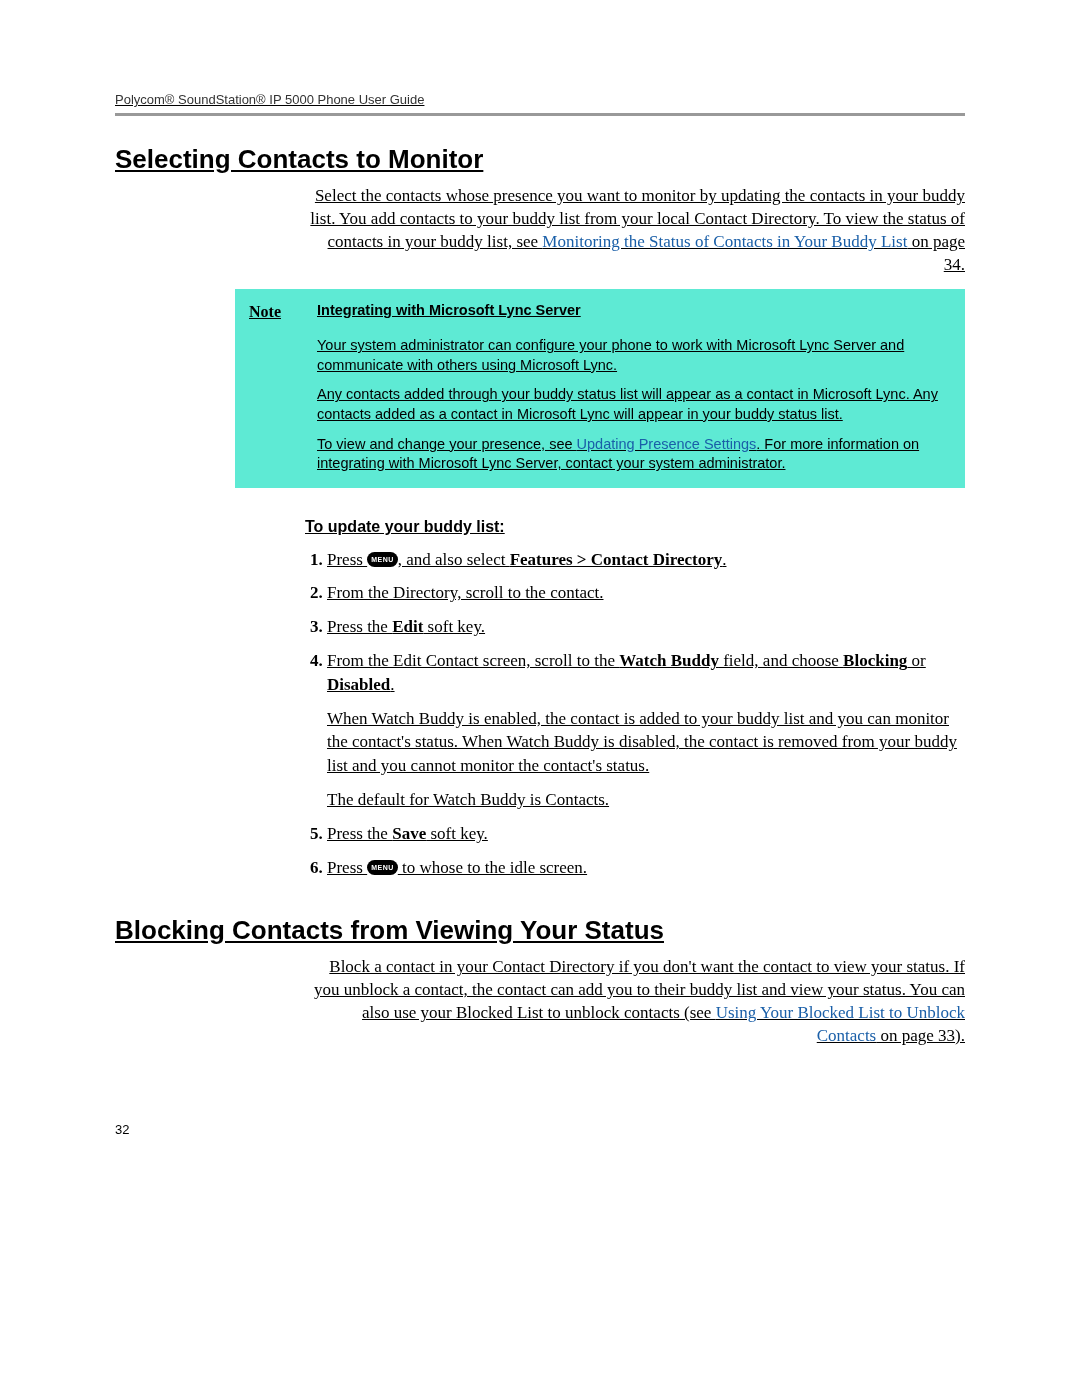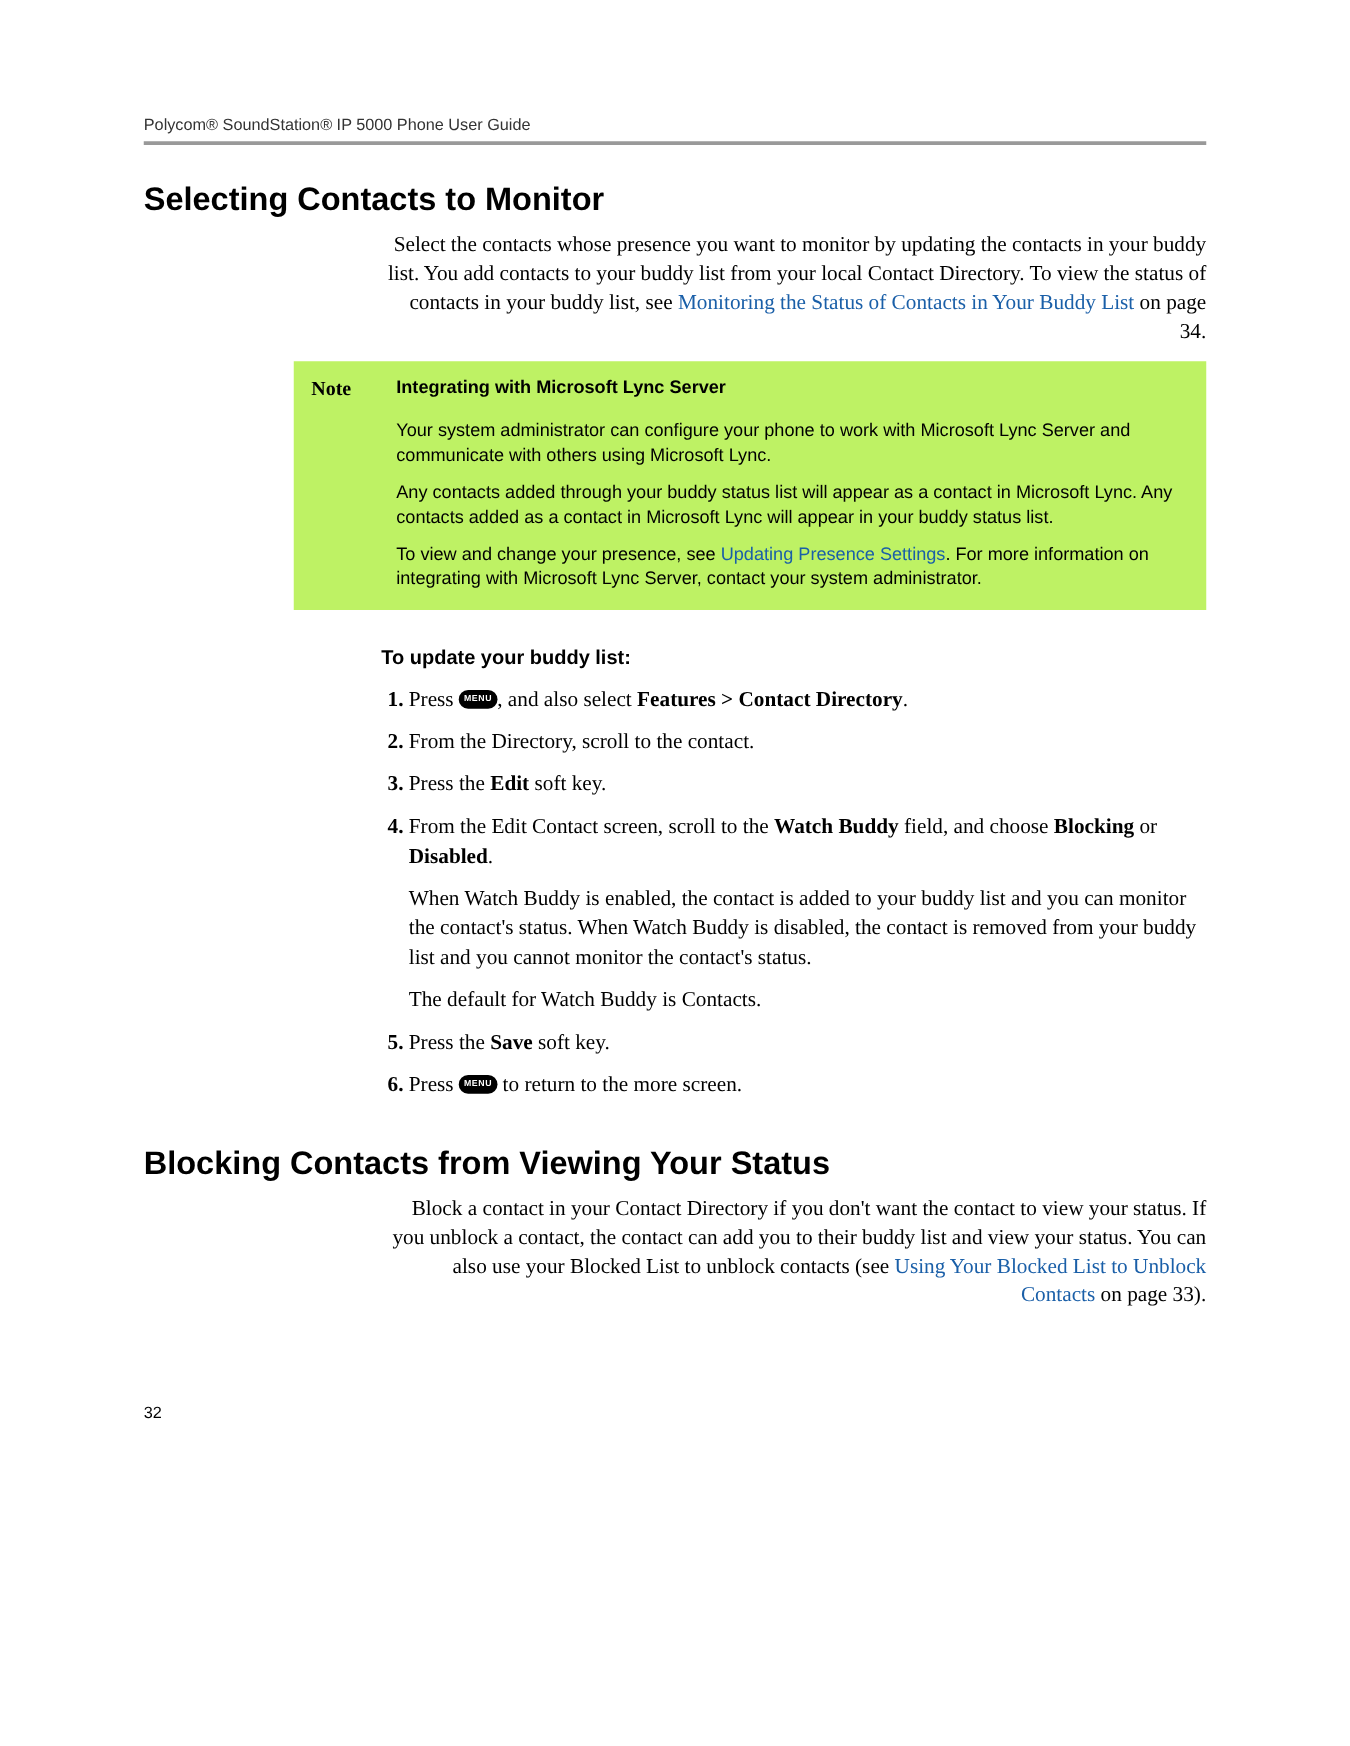--- a/index.html
+++ b/index.html
@@ -7,20 +7,21 @@
     background: #fff;
     font-family: Georgia, "Times New Roman", serif;
     color: #000;
   }
   .page {
     width: 1080px;
     height: 1397px;
     position: relative;
     box-sizing: border-box;
     padding: 92px 115px 4px 115px;
+    text-decoration: underline;
   }
   .running-header {
     font-family: Arial, Helvetica, sans-serif;
     font-size: 13px;
     color: #333;
     margin-bottom: 6px;
   }
   .rule {
     border: none;
     border-top: 3px solid #999;
@@ -36,21 +37,21 @@
     margin-left: 190px;
   }
   .body-p {
     font-size: 17px;
     line-height: 1.35;
     margin: 0 0 12px 0;
     text-align: right;
   }
   .link { color: #1a5fa8; }
   .note-box {
-    background: #bef264;
+    background: #5eead4;
     margin-left: 120px;
     padding: 12px 14px 14px 14px;
     font-family: Arial, Helvetica, sans-serif;
     font-size: 14.5px;
     line-height: 1.35;
     display: flex;
     gap: 22px;
   }
   .note-label {
     font-family: Georgia, serif;
@@ -141,21 +142,21 @@
       </li>
       <li>
         <span>From the Edit Contact screen, scroll to the </span><b>Watch Buddy</b><span> field, and choose </span><b>Blocking</b><span> or </span><b>Disabled</b><span>.</span>
         <div class="step-extra">When Watch Buddy is enabled, the contact is added to your buddy list and you can monitor the contact's status. When Watch Buddy is disabled, the contact is removed from your buddy list and you cannot monitor the contact's status.</div>
         <div class="step-extra">The default for Watch Buddy is Contacts.</div>
       </li>
       <li>
         <span>Press the </span><b>Save</b><span> soft key.</span>
       </li>
       <li>
-        <span>Press </span><span class="menu-btn">MENU</span><span> to return to the more screen.</span>
+        <span>Press </span><span class="menu-btn">MENU</span><span> to whose to the idle screen.</span>
       </li>
     </ol>
   </div>
 
   <h2 class="h2" style="margin-top:36px;">Blocking Contacts from Viewing Your Status</h2>
 
   <div class="body-indent">
     <p class="body-p">
       <span>Block a contact in your Contact Directory if you don't want the contact to view your status. If you unblock a contact, the contact can add you to their buddy list and view your status. You can also use your Blocked List to unblock contacts (see </span><span class="link">Using Your Blocked List to Unblock Contacts</span><span> on page 33).</span>
     </p>

